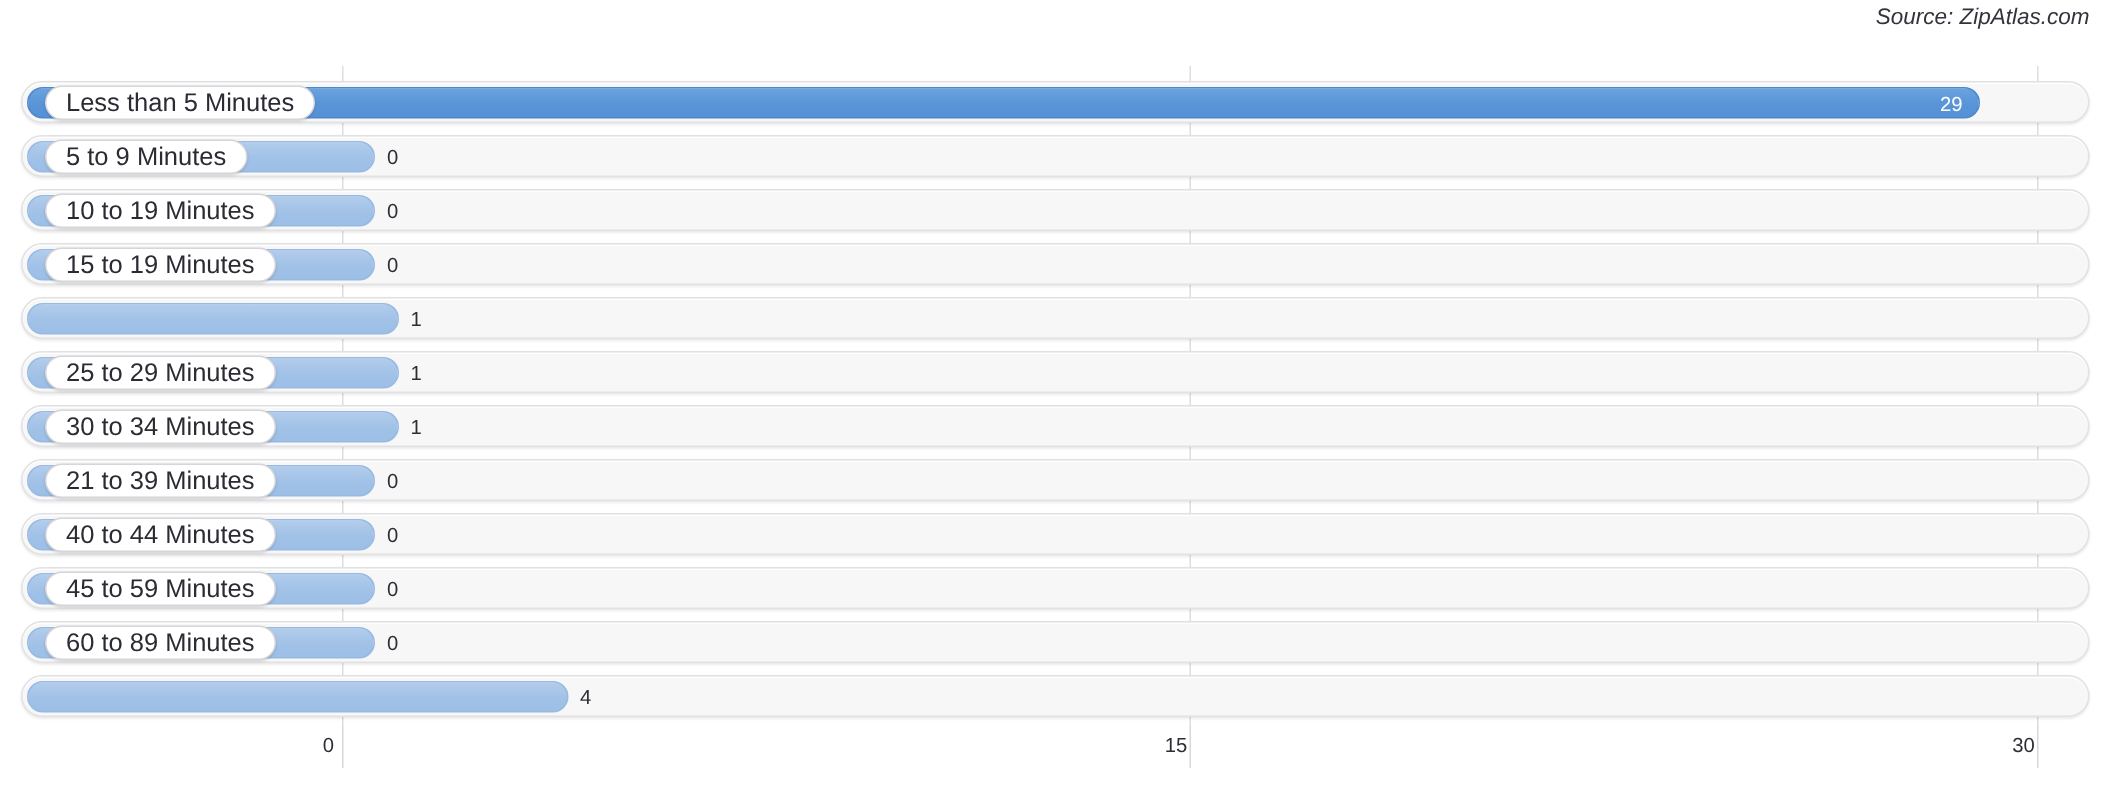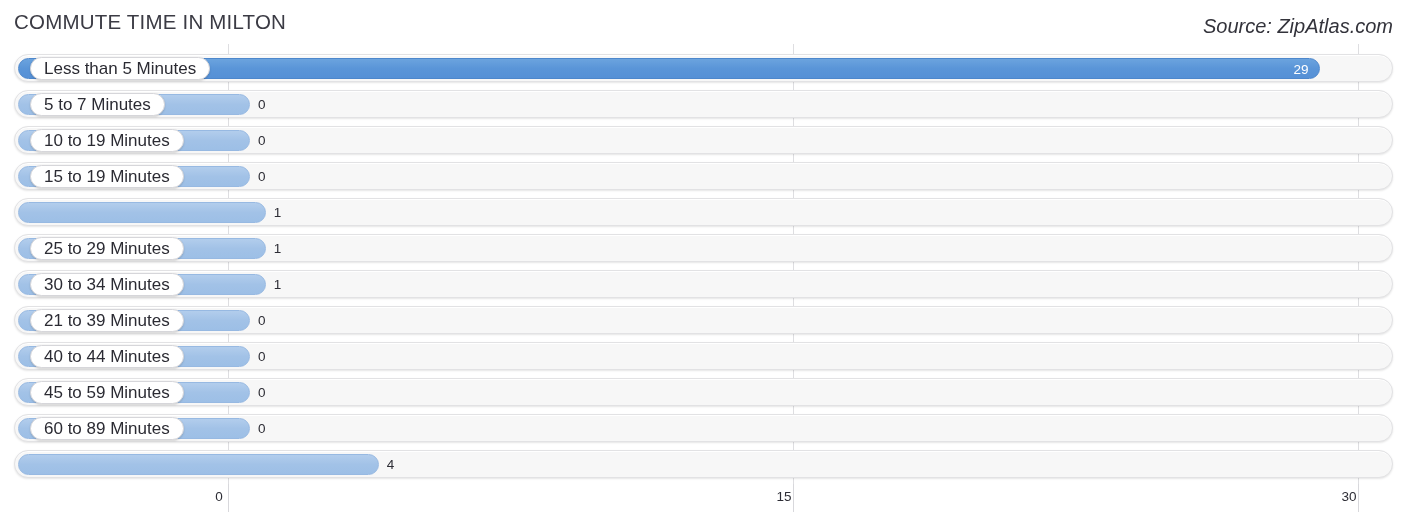--- a/index.html
+++ b/index.html
@@ -29,22 +29,22 @@
     top: 10px;
     font-size: 20.5px;
     letter-spacing: 0.2px;
     color: #3b3b44;
     font-weight: 400;
     white-space: nowrap;
   }
   #chart-source {
     position: absolute;
     right: 13px;
-    top: 15px;
-    font-size: 20px;
+    top: 3px;
+    font-size: 15px;
     font-style: italic;
     color: #33333b;
     white-space: nowrap;
   }
 
   
   #plot-area {
     position: absolute;
     left: 0;
     top: 44px;
@@ -150,40 +150,39 @@
     top: 0;
     width: 1px;
     height: 28px;
     background: #d8d8dc;
   }
 </style>
 </head>
 <body>
 
 <div id="chart-header">
-  <div id="chart-title">COMMUTE TIME IN MILTON</div>
   <div id="chart-source">Source: ZipAtlas.com</div>
 </div>
 
 <div id="plot-area">
     <div class="gridline" style="left: 228px;"></div>
     <div class="gridline" style="left: 793px;"></div>
     <div class="gridline" style="left: 1358px;"></div>
     <div class="bar-row" style="top: 10px;">
       <div class="bar-track"></div>
       <div class="bar-fill primary" style="width: 1302.43px;">
         <span class="bar-value-inside">29</span>
       </div>
       <div class="bar-label-pill">Less than 5 Minutes</div>
     </div>
     <div class="bar-row" style="top: 46px;">
       <div class="bar-track"></div>
       <div class="bar-fill secondary" style="width: 232px;"></div>
       <div class="bar-value-outside" style="left: 244px;">0</div>
-      <div class="bar-label-pill">5 to 7 Minutes</div>
+      <div class="bar-label-pill">5 to 9 Minutes</div>
     </div>
     <div class="bar-row" style="top: 82px;">
       <div class="bar-track"></div>
       <div class="bar-fill secondary" style="width: 232px;"></div>
       <div class="bar-value-outside" style="left: 244px;">0</div>
       <div class="bar-label-pill">10 to 19 Minutes</div>
     </div>
     <div class="bar-row" style="top: 118px;">
       <div class="bar-track"></div>
       <div class="bar-fill secondary" style="width: 232px;"></div>

